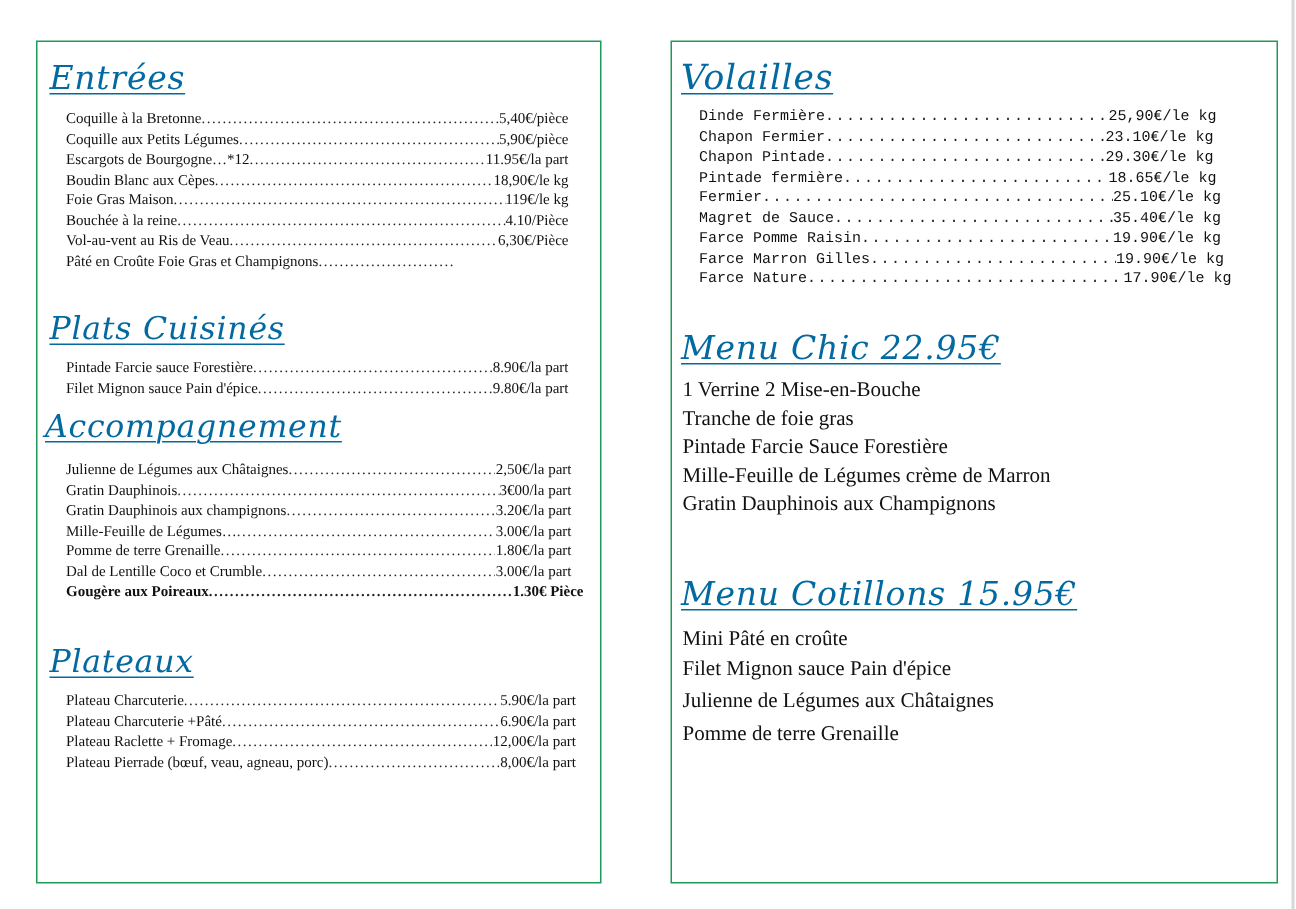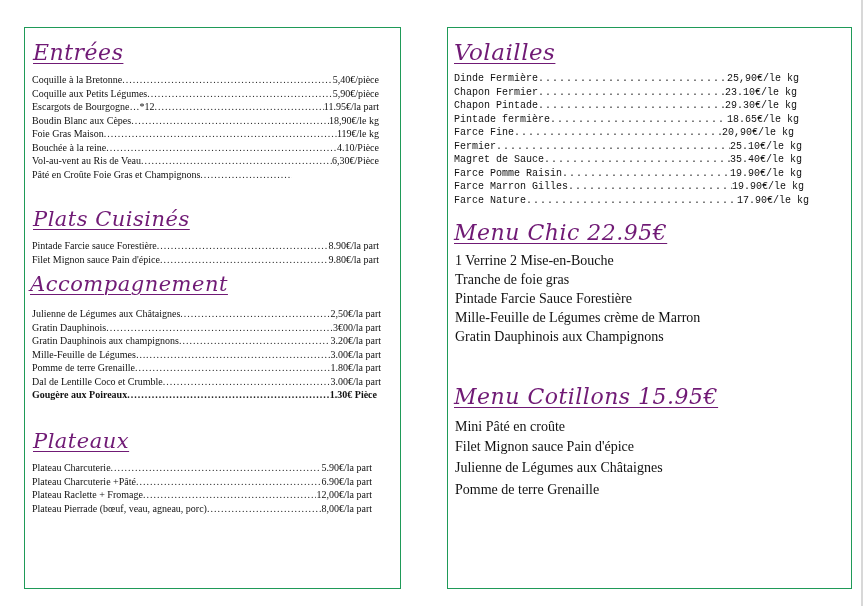--- a/index.html
+++ b/index.html
@@ -7,27 +7,27 @@
     width: 864px; height: 606px; background: #ffffff; position: relative; overflow: hidden;
     font-family: "Liberation Serif", "DejaVu Serif", serif; color: #111;
   }
   .page {
     position: absolute; top: 27px; border: 1px solid #1f9a58; box-sizing: border-box; background: #fff;
   }
   #page-left { left: 24px; width: 377px; height: 562px; }
   #page-right { left: 447px; width: 405px; height: 562px; }
   .scroll-edge { position: absolute; right: 1px; top: 0; width: 2px; height: 606px; background: #d8d8d8; }
   .heading {
-    position: absolute; color: #701a75; font-family: "DejaVu Serif", "Liberation Serif", serif;
+    position: absolute; color: #0369a1; font-family: "DejaVu Serif", "Liberation Serif", serif;
     font-style: italic; font-size: 21px; letter-spacing: 0.5px; text-decoration: underline;
     text-decoration-thickness: 1px; text-underline-offset: 3px; white-space: nowrap; line-height: 1;
   }
   .list { position: absolute; margin: 0; padding: 0; list-style: none; }
   .row {
-    display: flex; font-size: 10px; line-height: 13.5px; white-space: nowrap; overflow: hidden;
+    display: flex; font-size: 10px; line-height: 13.5px; white-space: nowrap; overflow: hidden; margin-left: 12px;
   }
   .row .name { flex: 0 0 auto; }
   .row .dots { flex: 1 1 auto; overflow: hidden; letter-spacing: 1px; color: #222; }
   .row .dots::after { content: "......................................................................................................................................"; }
   .row .price { flex: 0 0 auto; }
   .menu-list .item { font-size: 14px; line-height: 19px; white-space: nowrap; }
   .menu-list.loose .item { line-height: 22px; }
   .menu-list.loose .item:nth-child(1),
   .menu-list.loose .item:nth-child(2) { line-height: 20px; }
 </style>
@@ -177,25 +177,20 @@
     <li class="row" style="width:343px;">
         <span class="name">Chapon Pintade </span>
         <span class="dots"></span>
         <span class="price">29.30€/le kg</span>
       </li>
     <li class="row" style="width:345px;">
         <span class="name">Pintade fermière</span>
         <span class="dots"></span>
         <span class="price">18.65€/le kg</span>
       </li>
-    <li class="row" style="width:340px;">
-        <span class="name">Farce Fine</span>
-        <span class="dots"></span>
-        <span class="price">20,90€/le kg</span>
-      </li>
     <li class="row" style="width:348px;">
         <span class="name">Fermier </span>
         <span class="dots"></span>
         <span class="price">25.10€/le kg</span>
       </li>
     <li class="row" style="width:348px;">
         <span class="name">Magret de Sauce</span>
         <span class="dots"></span>
         <span class="price">35.40€/le kg</span>
       </li>

